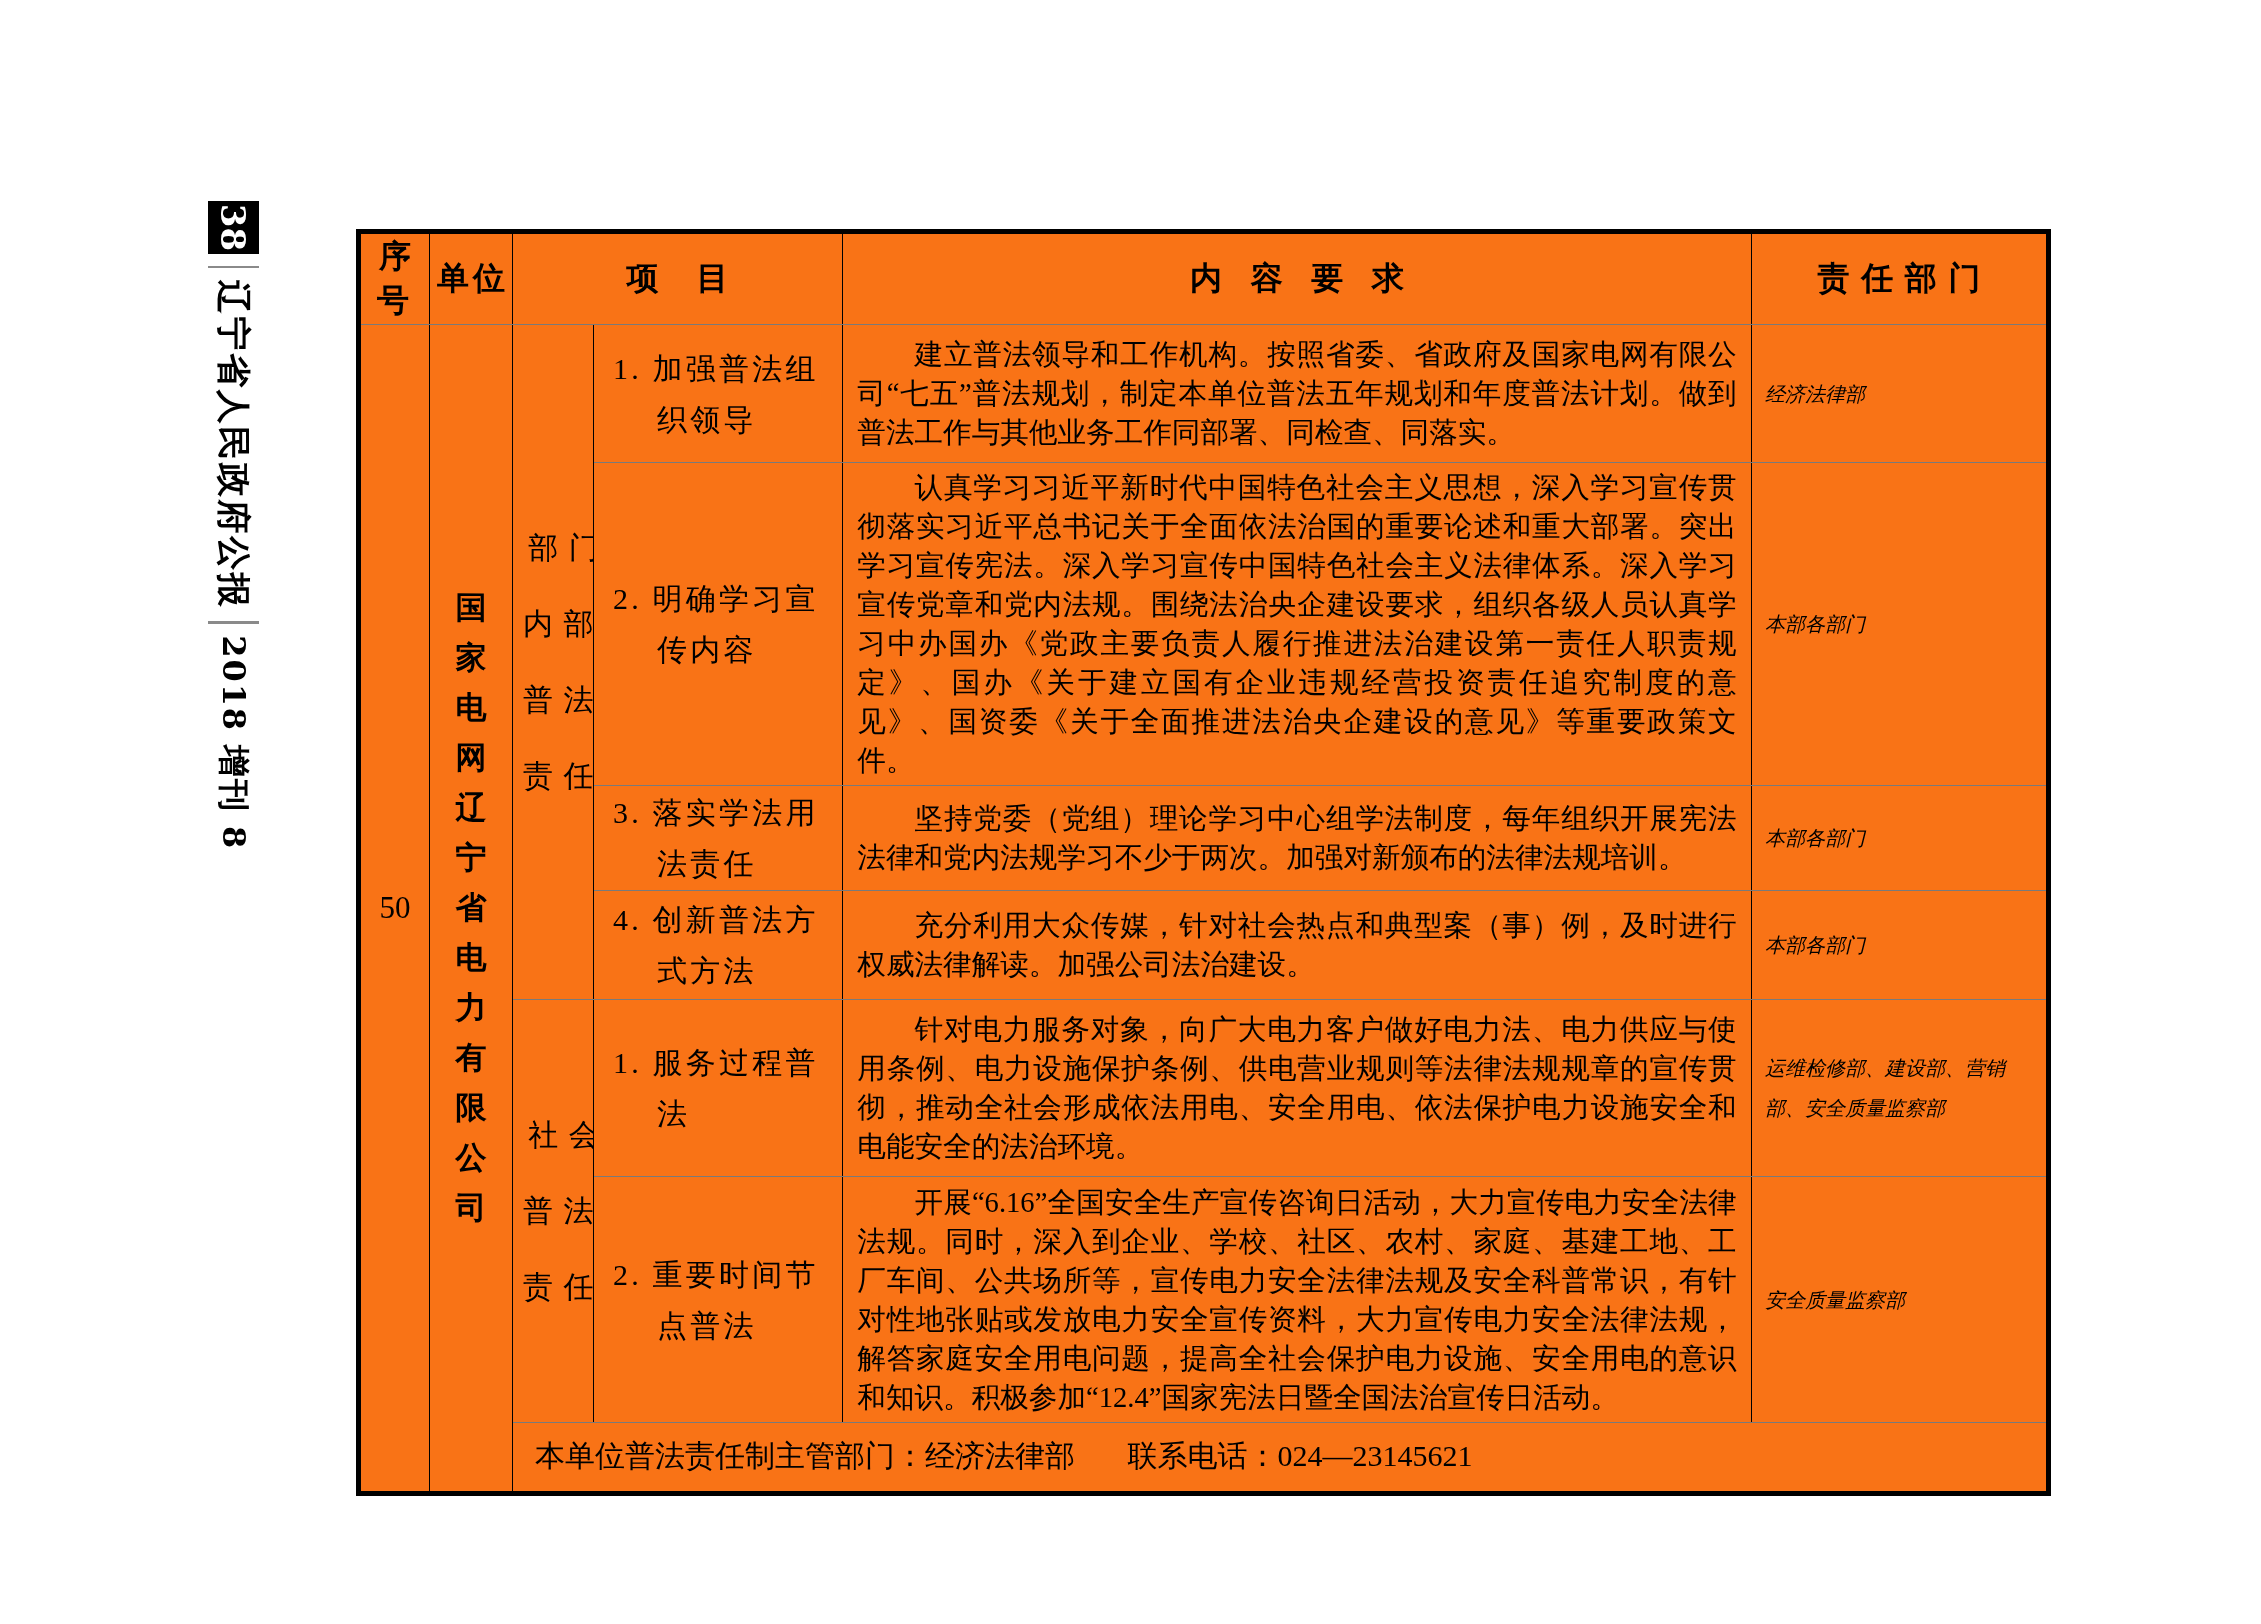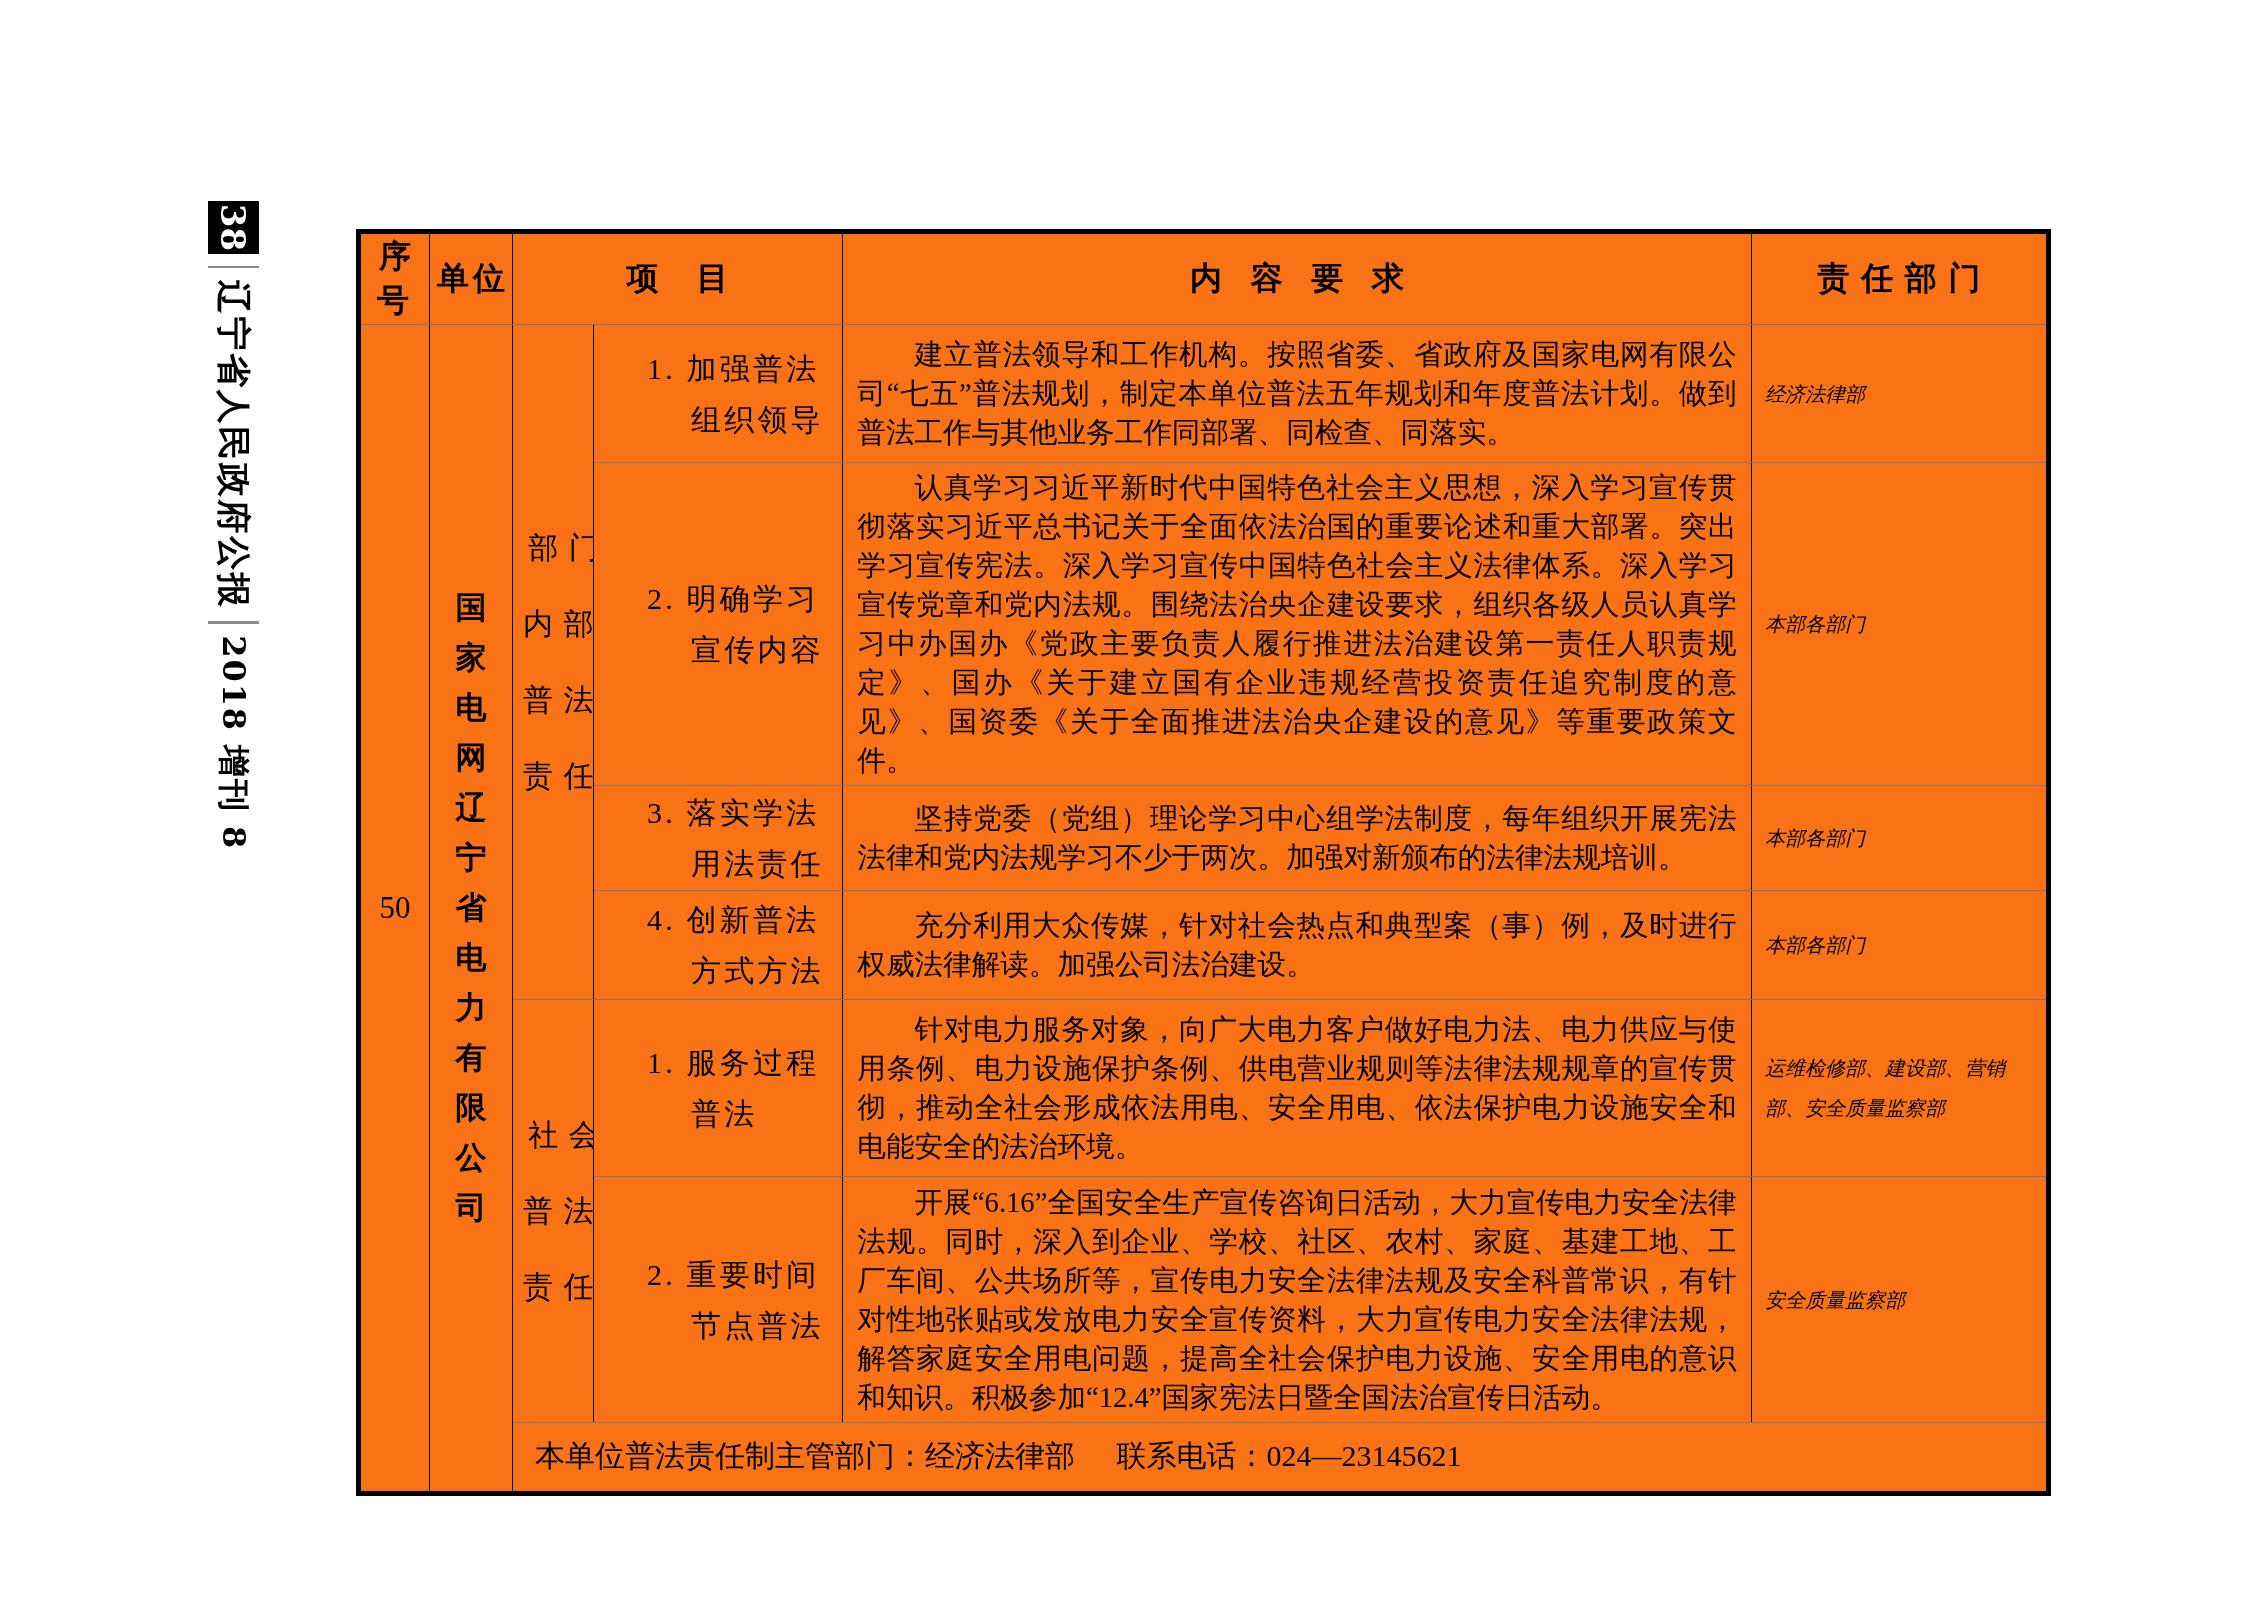--- a/index.html
+++ b/index.html
@@ -77,29 +77,29 @@
     font-weight:bold;
   }
   .grp-label{
     margin:0 auto;width:99px;
     font-size:30px;line-height:76px;
     letter-spacing:10.4px;text-indent:10.4px;
     text-align:center;
     word-break:break-all;
   }
   td.cell-item{font-size:30px;line-height:51px;letter-spacing:3.2px;}
-  td.cell-item .hang{padding-left:80px;text-indent:-44px;margin-left:16px;}
+  td.cell-item .hang{padding-left:62px;text-indent:-44px;}
   td.cell-content{padding:5.2px 14.3px;}
   td.cell-content .para{
     font-size:28.6px;line-height:39px;
     text-align:justify;text-indent:2em;
   }
   td.cell-dept{font-size:20px;line-height:40px;padding:0 6.5px 0 13px;font-style:italic;}
   td.cell-footer{font-size:30px;padding-left:22px;}
-  td.cell-footer .sup{margin-right:34px;}
+  td.cell-footer .sup{margin-right:45px;}
 </style>
 </head>
 <body>
 
 <div class="page">
 
   <div class="spine">
     <div class="spine-badge">
       <span>38</span>
     </div>

